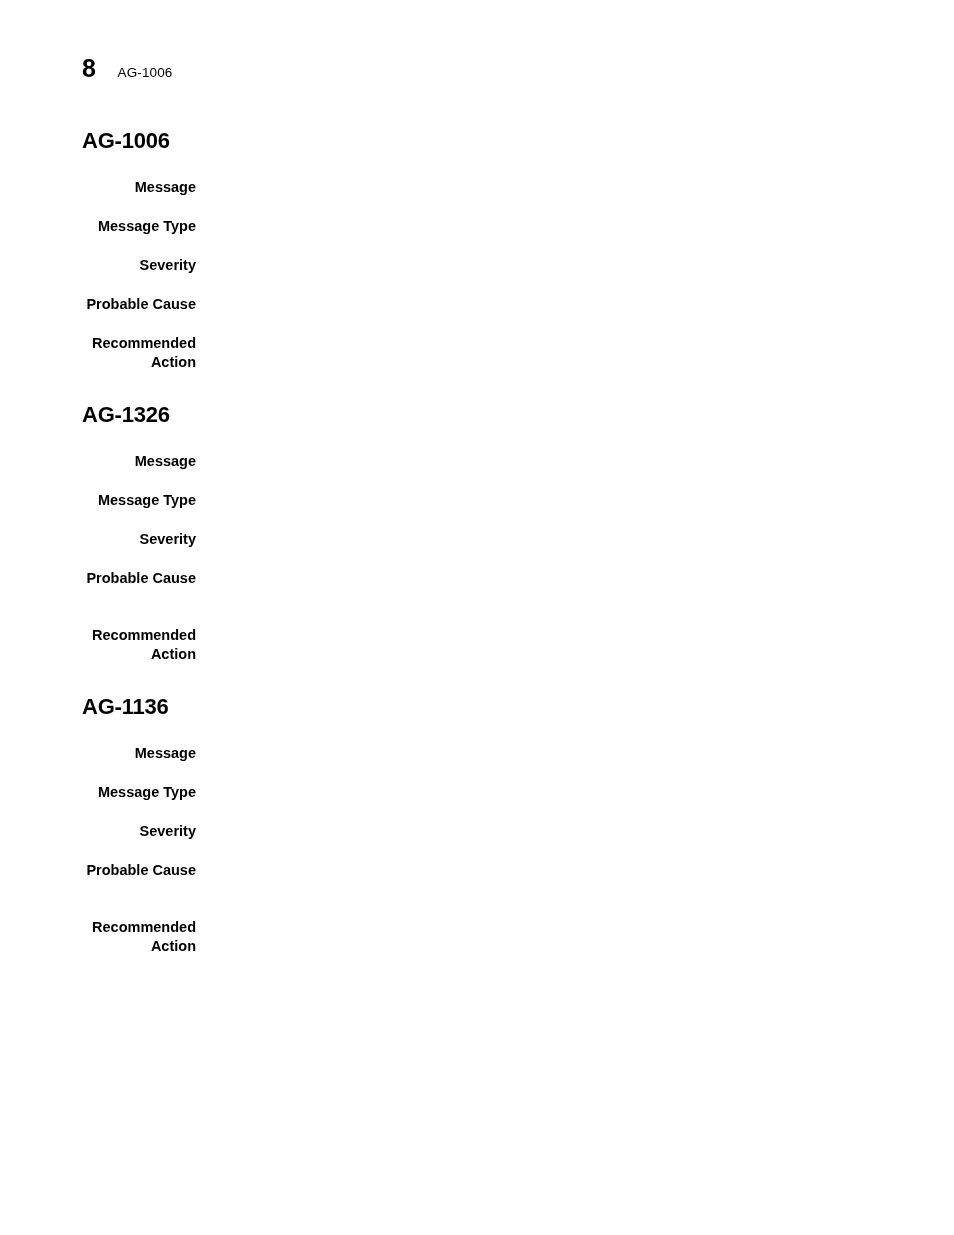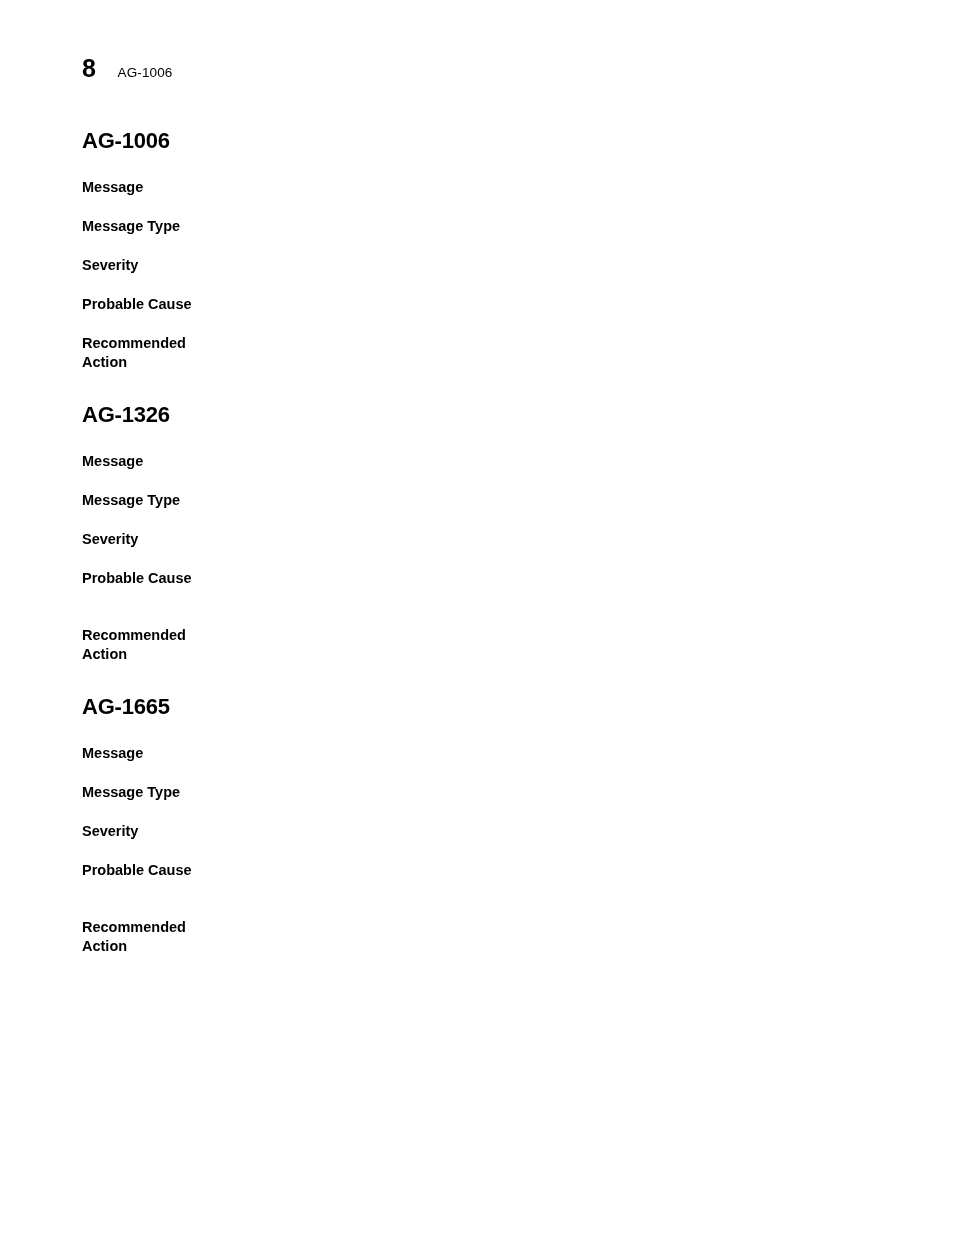--- a/index.html
+++ b/index.html
@@ -72,21 +72,21 @@
   .field-table {
     border-collapse: collapse;
     width: 100%;
     margin: 0;
     padding: 0;
   }
   .field-table tr { vertical-align: top; }
 
   .field-label {
     width: 114px;
-    text-align: left;
+    text-align: right;
     font-size: 14.5px;
     font-weight: bold;
     line-height: 19px;
     white-space: pre-line;
     padding: 0 0 0 0;
     color: #000000;
   }
   .field-value {
     text-align: left;
     font-size: 14.5px;
@@ -197,21 +197,21 @@
 Action</td>
             <td class="field-value"></td>
           </tr>
         </tbody>
       </table>
     </div>
 
     <div class="gap-section"></div>
 
     <div class="msg-section">
-      <h2 class="section-heading">AG-1665</h2>
+      <h2 class="section-heading">AG-1136</h2>
       <div class="gap-heading-to-first"></div>
       <table class="field-table">
         <tbody>
           <tr>
             <td class="field-label">Message</td>
             <td class="field-value"></td>
           </tr>
           <tr>
               <td class="row-gap" colspan="2"></td>
             </tr>

